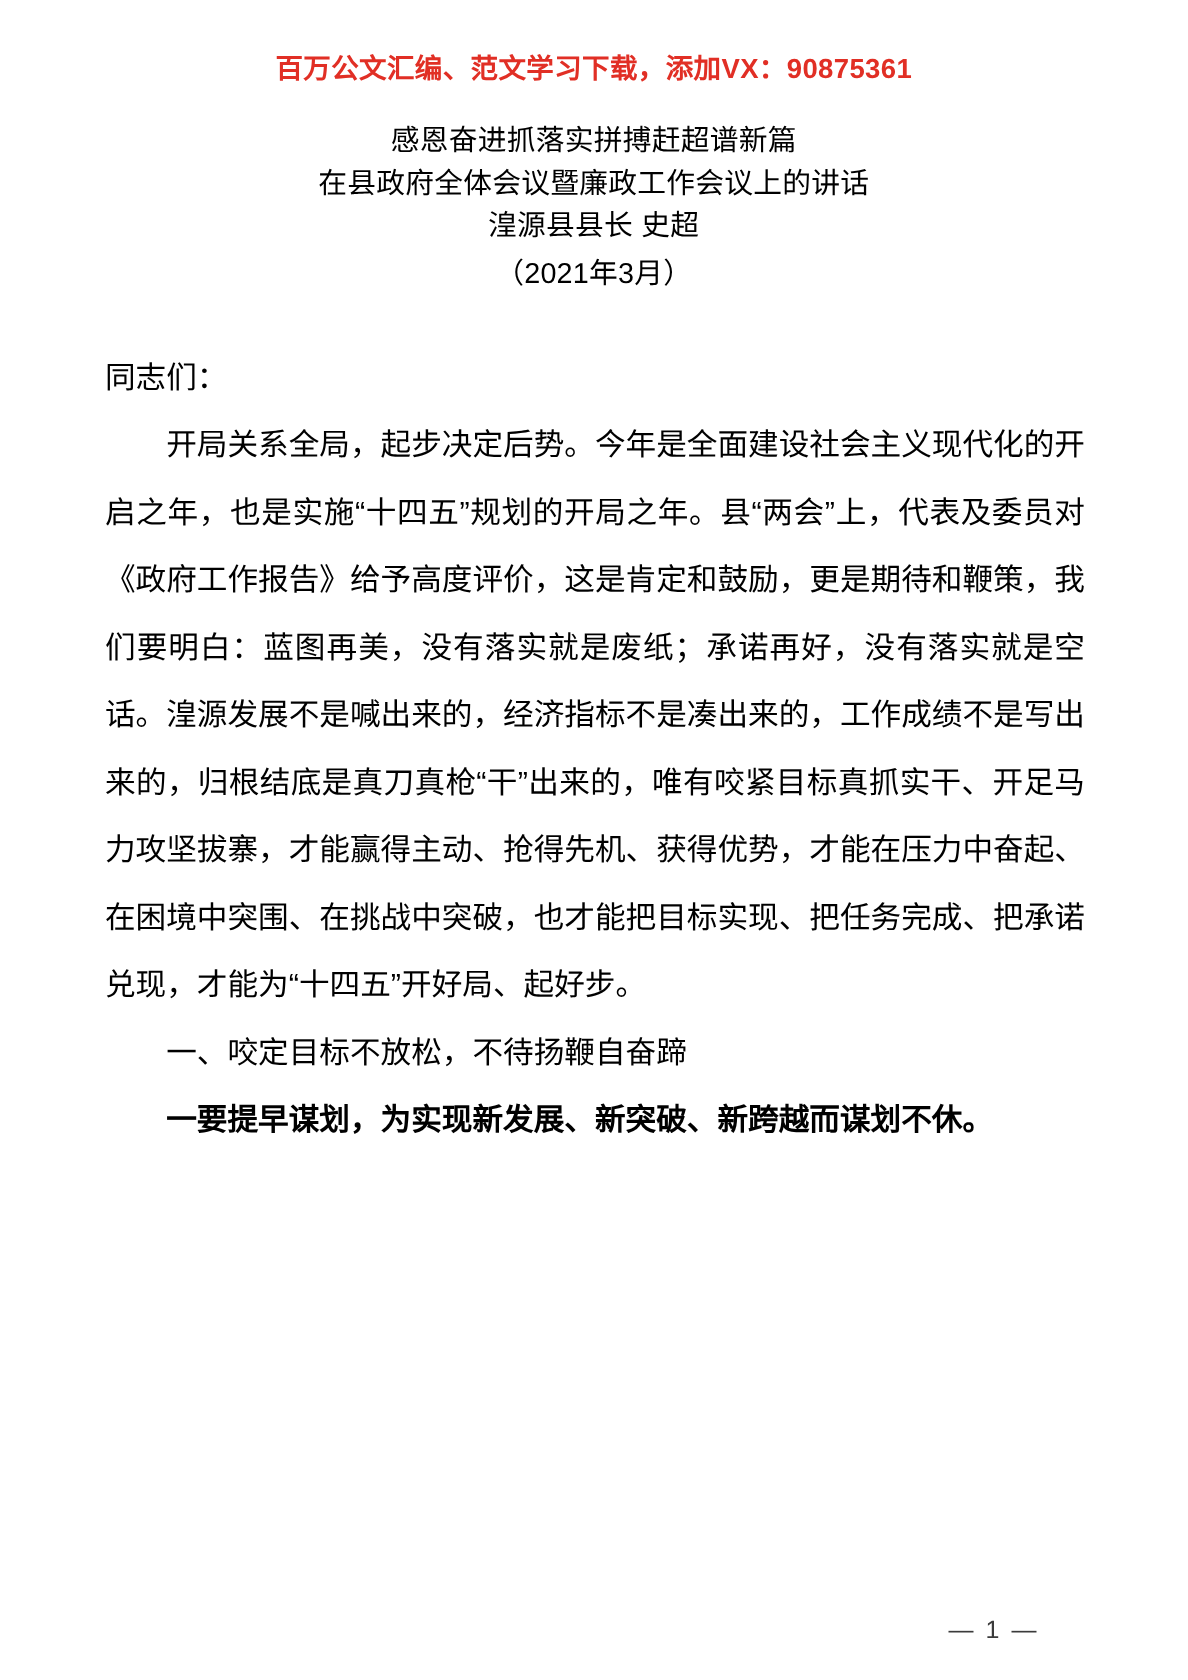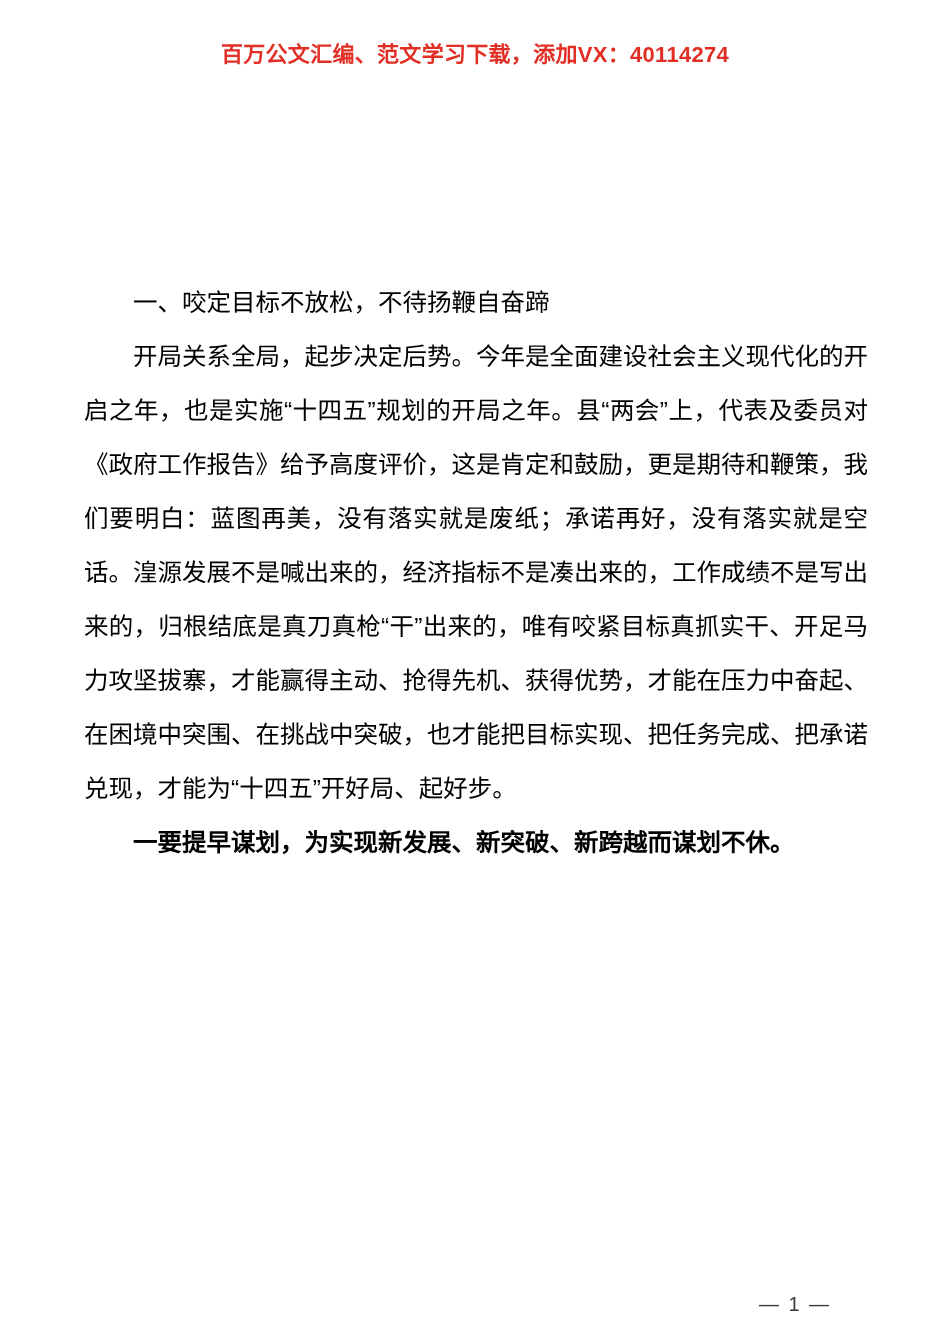--- a/index.html
+++ b/index.html
@@ -90,27 +90,34 @@
     margin-left: 640px;
     white-space: nowrap;
     letter-spacing: 2px;
   }
 </style>
 </head>
 <body>
 
 <div class="page">
 
-  <div class="promo-header" style="color: rgb(225, 47, 37);">百万公文汇编、范文学习下载，添加VX：40114274</div>
+  <div class="promo-header" style="color: rgb(225, 47, 37);">百万公文汇编、范文学习下载，添加VX：90875361</div>
 
+  <div class="title-block">
+    <div class="title-line">感恩奋进抓落实拼搏赶超谱新篇</div>
+    <div class="title-line">在县政府全体会议暨廉政工作会议上的讲话</div>
+    <div class="title-line">湟源县县长  史超</div>
+    <div class="title-line date">（2021年3月）</div>
+  </div>
 
   <div class="body">
+    <p class="para">同志们：</p>
     <div id="paragraph-container">
+        <p class="para indent">开局关系全局，起步决定后势。今年是全面建设社会主义现代化的开启之年，也是实施“十四五”规划的开局之年。县“两会”上，代表及委员对《政府工作报告》给予高度评价，这是肯定和鼓励，更是期待和鞭策，我们要明白：蓝图再美，没有落实就是废纸；承诺再好，没有落实就是空话。湟源发展不是喊出来的，经济指标不是凑出来的，工作成绩不是写出来的，归根结底是真刀真枪“干”出来的，唯有咬紧目标真抓实干、开足马力攻坚拔寨，才能赢得主动、抢得先机、获得优势，才能在压力中奋起、在困境中突围、在挑战中突破，也才能把目标实现、把任务完成、把承诺兑现，才能为“十四五”开好局、起好步。</p>
         <p class="para indent">一、咬定目标不放松，不待扬鞭自奋蹄</p>
-        <p class="para indent">开局关系全局，起步决定后势。今年是全面建设社会主义现代化的开启之年，也是实施“十四五”规划的开局之年。县“两会”上，代表及委员对《政府工作报告》给予高度评价，这是肯定和鼓励，更是期待和鞭策，我们要明白：蓝图再美，没有落实就是废纸；承诺再好，没有落实就是空话。湟源发展不是喊出来的，经济指标不是凑出来的，工作成绩不是写出来的，归根结底是真刀真枪“干”出来的，唯有咬紧目标真抓实干、开足马力攻坚拔寨，才能赢得主动、抢得先机、获得优势，才能在压力中奋起、在困境中突围、在挑战中突破，也才能把目标实现、把任务完成、把承诺兑现，才能为“十四五”开好局、起好步。</p>
         <p class="para indent bold">一要提早谋划，为实现新发展、新突破、新跨越而谋划不休。</p>
       </div>
   </div>
 
   <div class="footer">
     <span class="inner">— 1 —</span>
   </div>
 
 </div>
 

